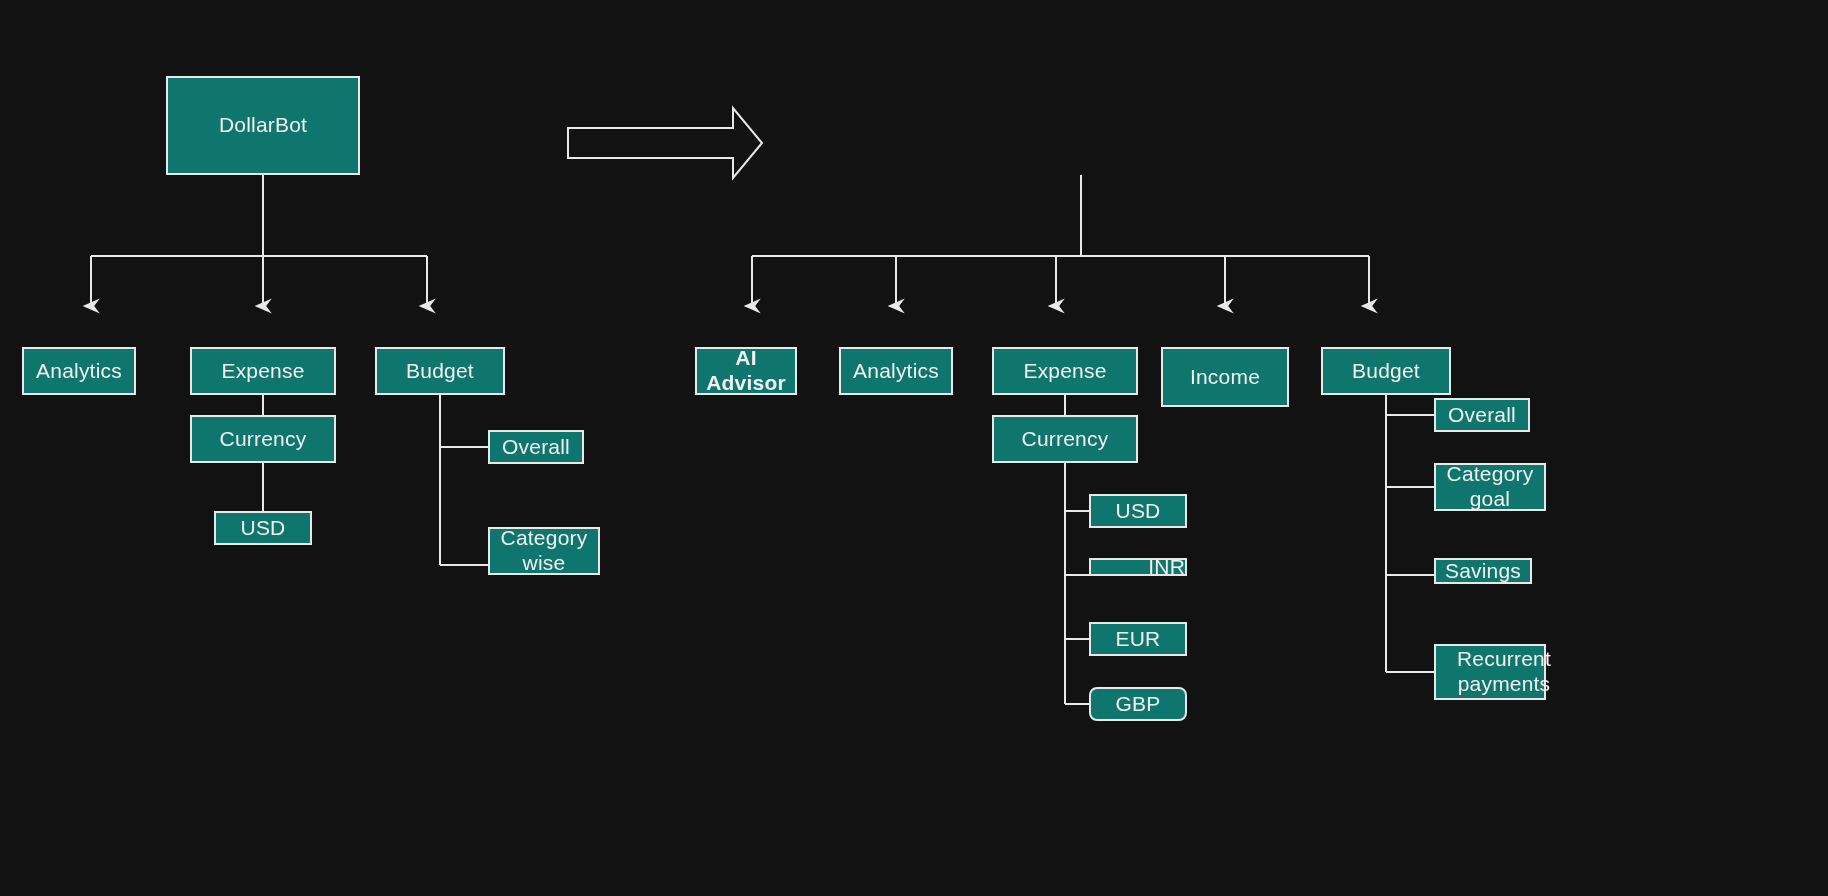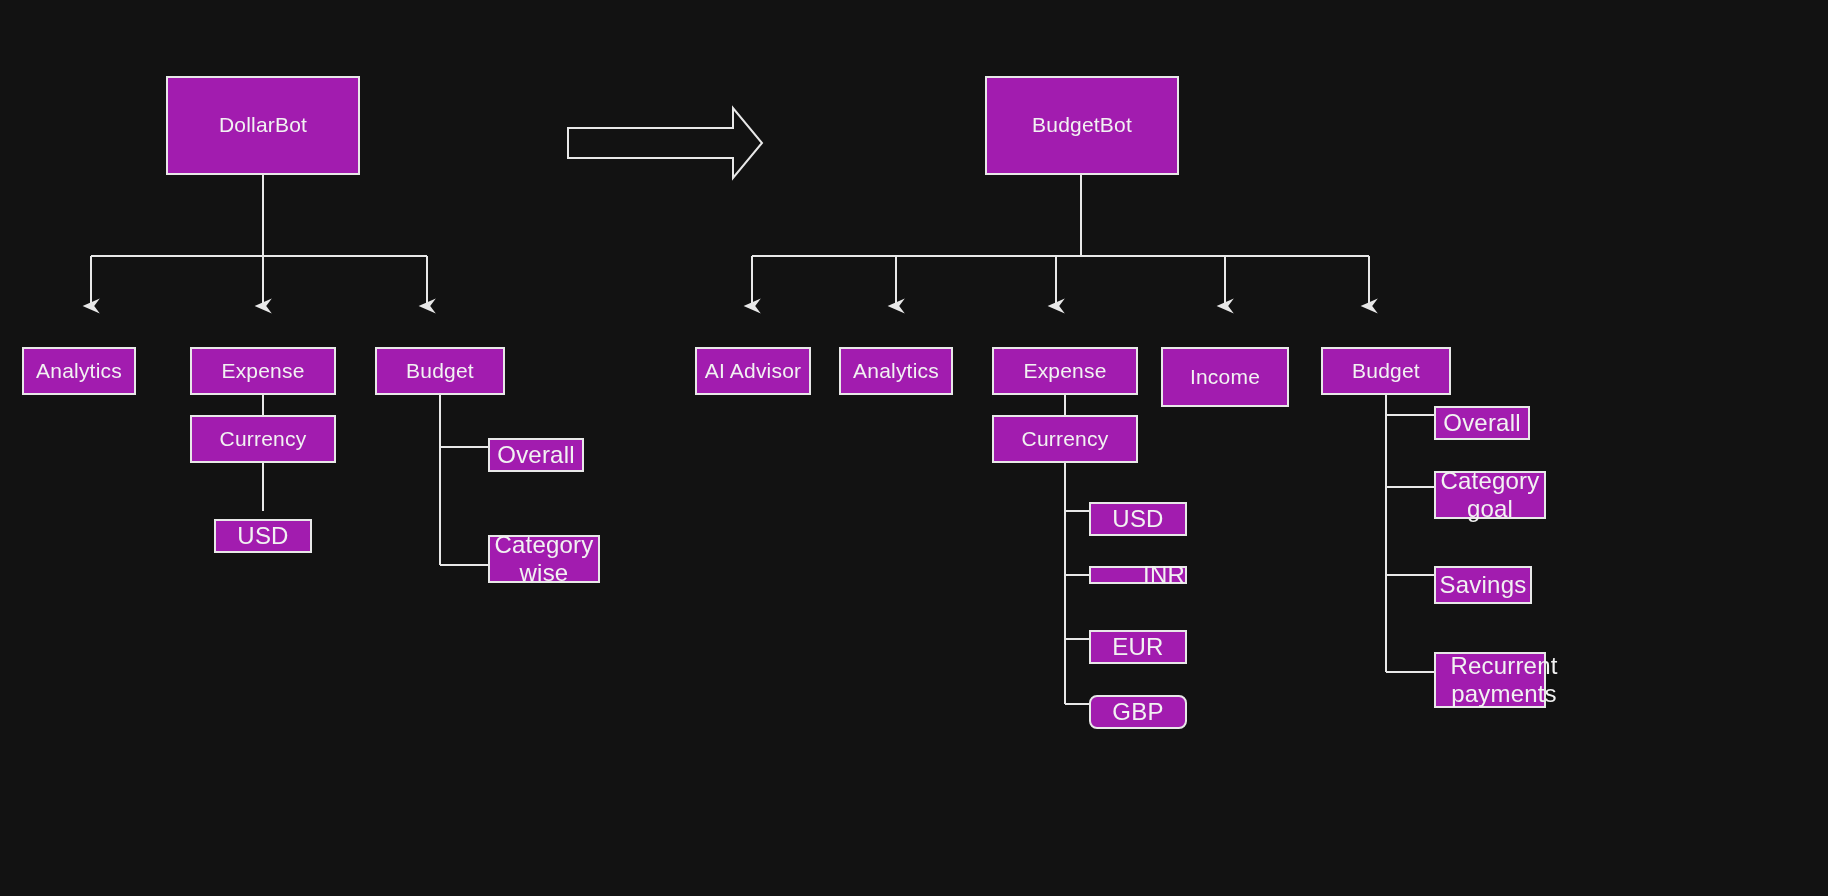--- a/index.html
+++ b/index.html
@@ -12,34 +12,34 @@
     width: 1828px;
     height: 896px;
     background: #121212;
     overflow: hidden;
     font-family: "Liberation Sans", sans-serif;
   }
   .node {
     position: absolute;
     box-sizing: border-box;
     border: 2px solid #e8e8e8;
-    background: #a21caf;
+    background: #0f766e;
     color: #f2f2f2;
     display: flex;
     align-items: center;
     justify-content: center;
     text-align: center;
     line-height: 1.18;
     letter-spacing: 0.2px;
     white-space: pre-line;
   }
   .node.root    { font-size: 21px; }
   .node.lvl1    { font-size: 21px; margin-top: 28px; }
   .node.lvl2    { font-size: 21px; }
-  .node.leaf    { font-size: 24px; margin-top: 8px; }
+  .node.leaf    { font-size: 21px; }
   svg.overlay {
     position: absolute;
     left: 0; top: 0;
     width: 1828px;
     height: 896px;
     pointer-events: none;
   }
 </style>
 </head>
 <body>
@@ -129,25 +129,22 @@
     <span>Overall</span>
   </div>
 
   <div class="node leaf" style="left:488px; top:527px; width:112px; height:48px;">
     <span>Category
 wise</span>
   </div>
 
   <div style="position:absolute; left:568px; top:108px; width:196px; height:72px;"></div>
 
-  <div class="node root" style="left:985px; top:76px; width:194px; height:99px;">
-    <span>BudgetBot</span>
-  </div>
-
-  <div class="node lvl1" style="left:695px; top:319px; width:116px; height:48px;">
+
+  <div class="node lvl1" style="left:695px; top:319px; width:102px; height:48px;font-weight:bold;">
     <span>AI Advisor</span>
   </div>
 
   <div class="node lvl1" style="left:839px; top:319px; width:114px; height:48px;">
     <span>Analytics</span>
   </div>
 
   <div class="node lvl1" style="left:992px; top:319px; width:146px; height:48px;">
     <span>Expense</span>
   </div>
@@ -182,21 +179,21 @@
 
   <div class="node leaf" style="left:1434px; top:398px; width:96px; height:34px;">
     <span>Overall</span>
   </div>
 
   <div class="node leaf" style="left:1434px; top:463px; width:112px; height:48px;">
     <span>Category
 goal</span>
   </div>
 
-  <div class="node leaf" style="left:1434px; top:558px; width:98px; height:38px;">
+  <div class="node leaf" style="left:1434px; top:558px; width:98px; height:26px;">
     <span>Savings</span>
   </div>
 
   <div class="node leaf" style="left:1434px; top:644px; width:112px; height:56px;padding-left:28px;">
     <span>Recurrent
 payments</span>
   </div>
 
 </div>
 

